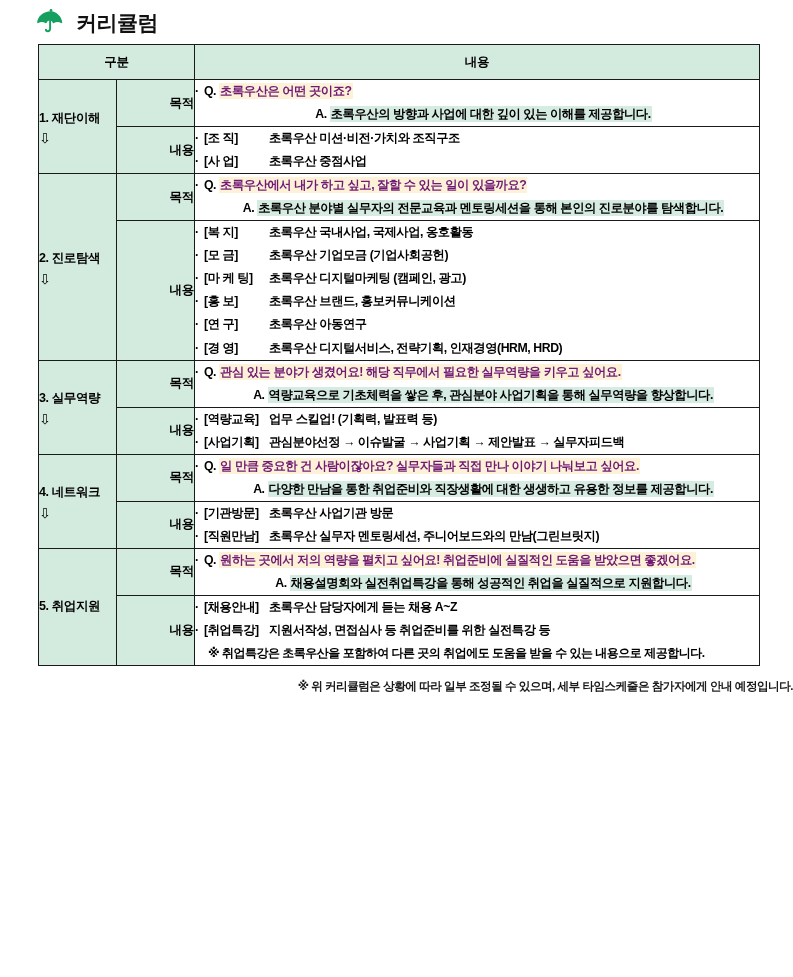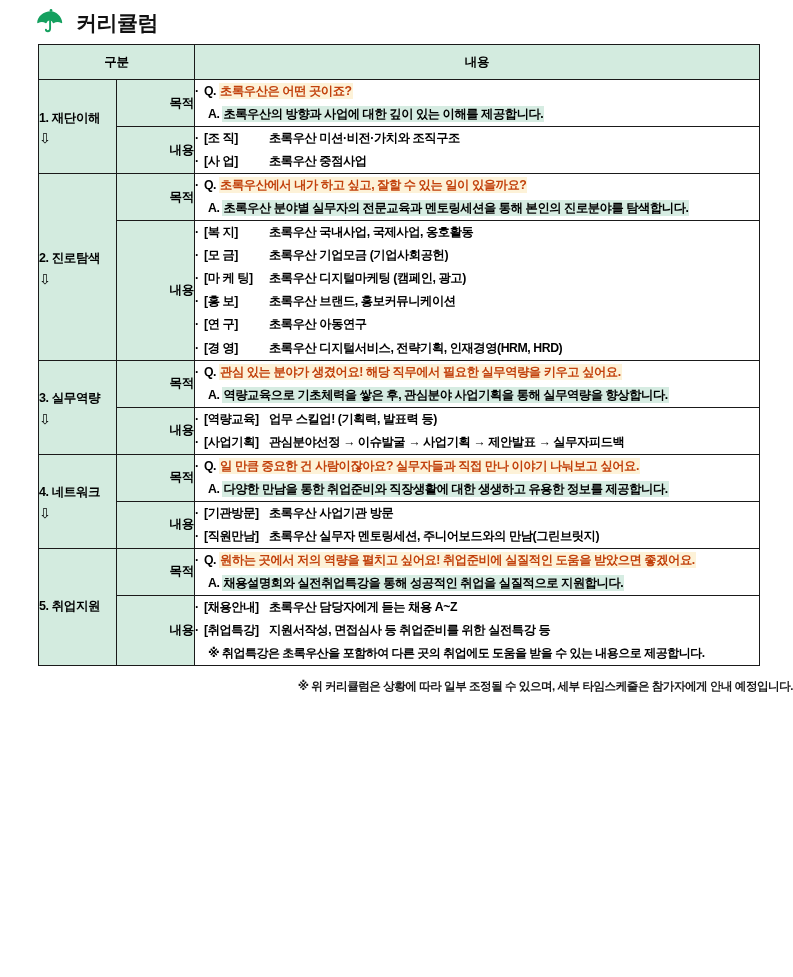--- a/index.html
+++ b/index.html
@@ -110,33 +110,33 @@
   }
   .line {
     font-size: 12.3px;
     font-weight: bold;
     letter-spacing: -0.45px;
     line-height: 1.55;
     white-space: nowrap;
     padding: 2px 0;
     display: block;
   }
-  .line.indent { padding-left: 13px; }
+  .line.indent { padding-left: 13px; text-align: center; }
   .bullet {
     display: inline-block;
     width: 9px;
     font-weight: bold;
   }
   .qa-tag {
     display: inline-block;
     margin-right: 3px;
   }
   mark.hl-q {
     background: #fdf2d8;
-    color: #c2410c;
+    color: #701a75;
     padding: 1px 1px;
   }
   mark.hl-a {
     background: #d6ece2;
     color: #000;
     padding: 1px 1px;
   }
   .tag {
     display: inline-block;
     min-width: 62px;

